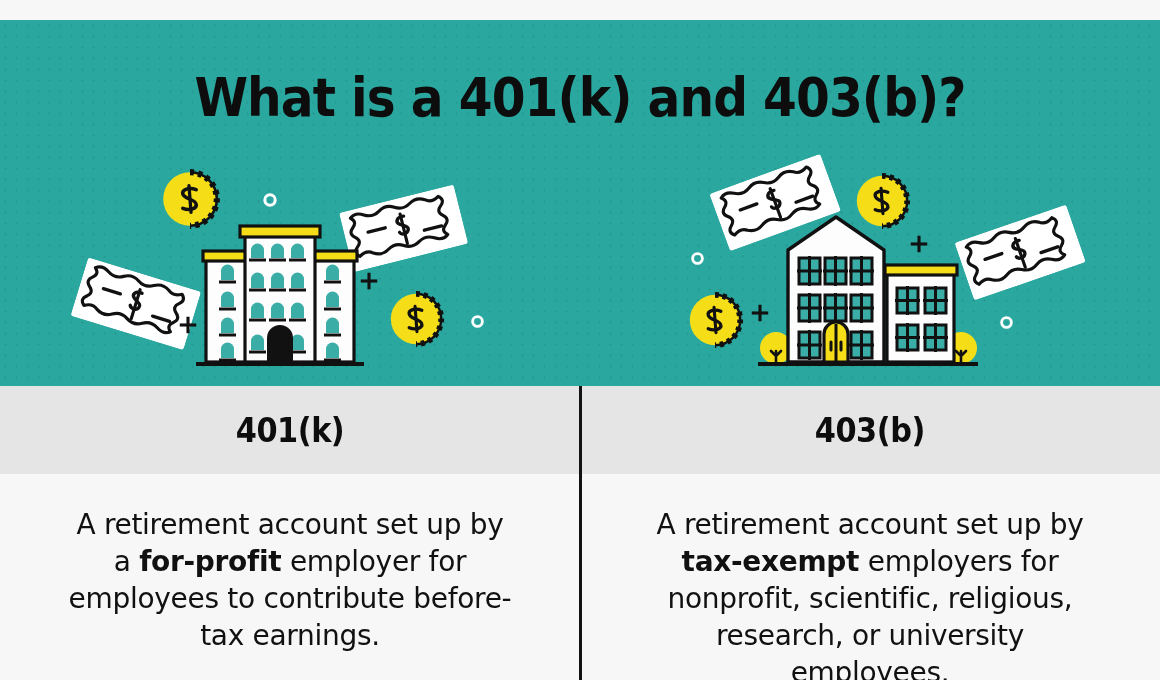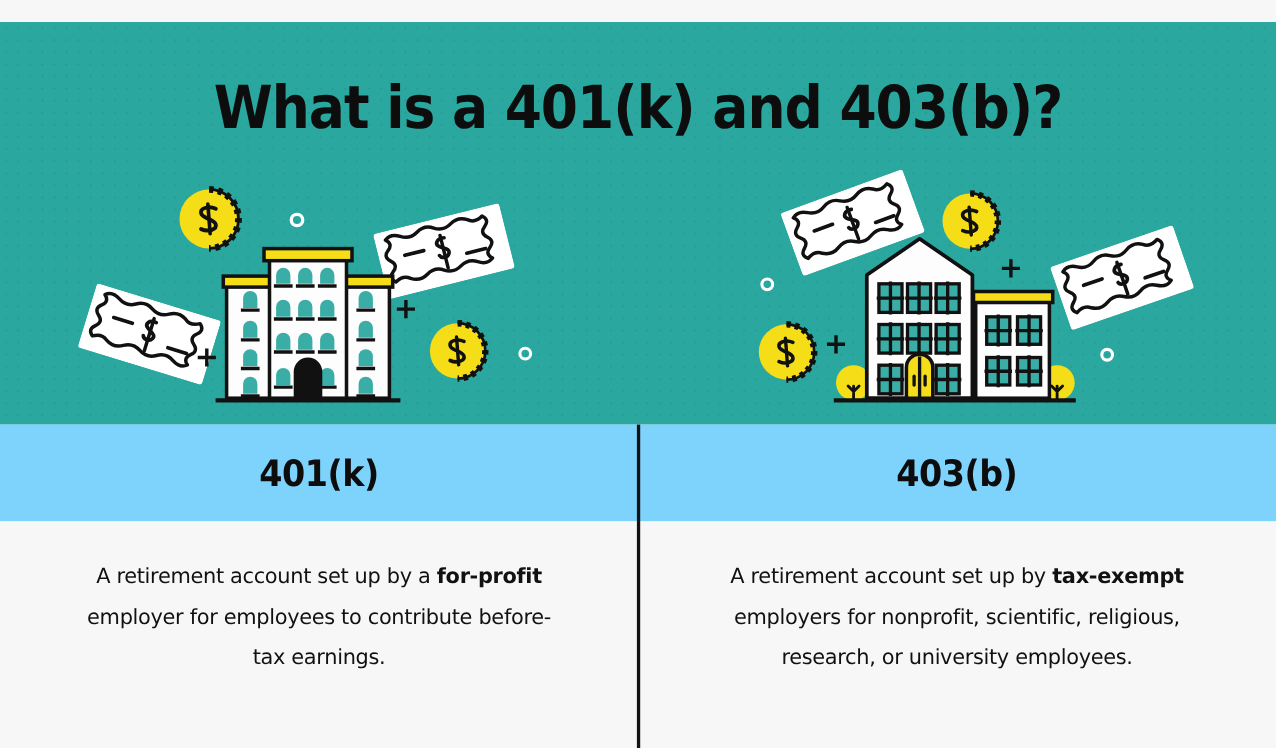--- a/index.html
+++ b/index.html
@@ -30,21 +30,21 @@
     font-size:54px;
     letter-spacing:-1px;
     color:#0d0d0d;
     transform:scaleX(0.90);
     white-space:nowrap;
   }
 
   
   .band {
     position:absolute; left:0; top:366px; width:1160px; height:88px;
-    background:#7dd3fc;
+    background:#e5e5e5;
     display:flex;
   }
   .band-half {
     width:50%; height:100%;
     display:flex; align-items:center; justify-content:center;
   }
   .band-label {
     font-family:"DejaVu Sans", sans-serif;
     font-weight:bold;
     font-size:33px;
@@ -61,21 +61,21 @@
   }
   .body-half {
     width:50%; height:100%;
     display:flex; align-items:flex-start; justify-content:center;
     padding-top:32px;
   }
   .body-text {
     width:450px;
     text-align:center;
     font-family:"DejaVu Sans", sans-serif;
-    font-size:19px;
+    font-size:28px;
     line-height:37px;
     color:#111;
     letter-spacing:-0.3px;
   }
   .body-text b { font-weight:bold; }
 
   
   .divider {
     position:absolute; left:579px; top:366px; width:3px; height:314px;
     background:#121212;

